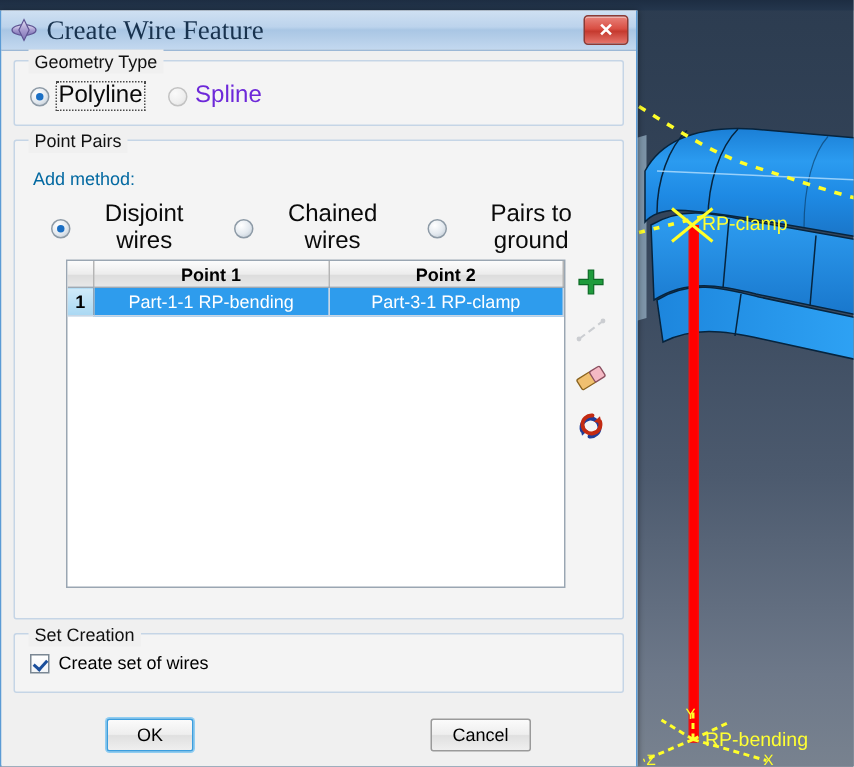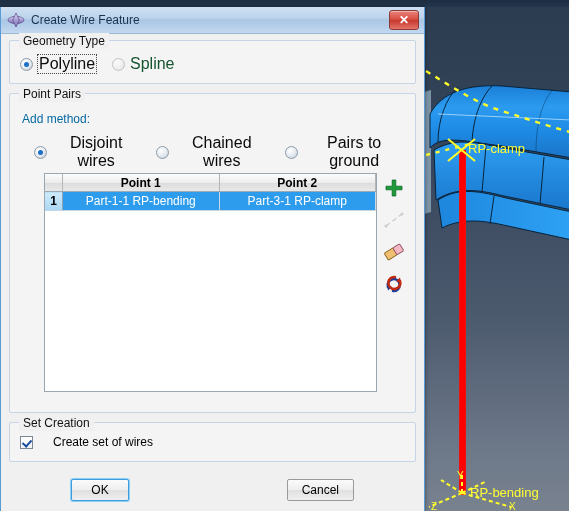--- a/index.html
+++ b/index.html
@@ -63,21 +63,21 @@
   .titlebar{
     position:relative;height:26px;
     background:linear-gradient(to bottom,#cfe0f2 0%,#bcd3ec 42%,#a9c6e4 50%,#c3d8ef 100%);
     border-bottom:1px solid #9cb8d6;
     display:flex;align-items:center;
   }
   .title-icon{
     width:18px;height:18px;margin-left:6px;margin-right:6px;flex:0 0 auto;
   }
   .title-text{
-    font-size:12px;color:#18324e;font-family:Liberation Sans, sans-serif;
+    font-size:18px;color:#18324e;font-family:Liberation Serif, serif;
   }
   .close-btn{
     position:absolute;right:5px;top:3px;width:28px;height:18px;
     border:1px solid #8a3b35;border-radius:3px;
     background:linear-gradient(to bottom,#e8837b 0%,#d94f44 45%,#c53a2f 55%,#e6756c 100%);
     display:flex;align-items:center;justify-content:center;
     color:#fff;font-size:12px;font-weight:bold;
     font-family:"Liberation Sans",sans-serif;
     box-shadow:inset 0 1px 0 rgba(255,255,255,.4);
     cursor:pointer;
@@ -110,21 +110,21 @@
   }
   .rdot.on::after{
     content:"";position:absolute;left:3px;top:3px;width:5px;height:5px;
     border-radius:50%;background:#1b6fc4;
   }
   .rdot.dis{
     background:radial-gradient(circle at 35% 30%,#fafafa 0%,#eeeeee 60%,#dcdcdc 100%);
     border-color:#c2c2c2;
   }
   .rlabel{font-size:16px;color:#0a0a0a;text-align:center;}
-  .rlabel.dis{color:#14532d;}
+  .rlabel.dis{color:#6d28d9;}
   .rlabel.focus{outline:1px dotted #4a4a4a;padding:0 1px;}
 
   .sub-label{font-size:12px;color:#0369a1;margin:4px 0 8px 2px;}
   .indent{margin-left:14px;}
 
   
   .table-area{display:flex;gap:6px;margin-top:3px;margin-left:24px;}
   .tablewrap{
     flex:1 1 auto;height:219px;
     border:1px solid #9aa6b2;background:#ffffff;
@@ -149,21 +149,21 @@
     border-right:1px solid #8fa4b6;color:#000;
   }
   tr.selected td.cell{background:#2e9ced;color:#ffffff;}
 
   
   .tools{width:28px;display:flex;flex-direction:column;align-items:center;gap:10px;padding-top:4px;}
   .tool{width:22px;height:22px;display:flex;align-items:center;justify-content:center;cursor:pointer;}
   .tool.dis{opacity:.45;cursor:default;}
 
   
-  .cbrow{display:flex;align-items:center;gap:20px;cursor:pointer;text-align:center;}
+  .cbrow{display:flex;align-items:center;gap:6px;cursor:pointer;text-align:center;}
   .cbox{
     width:13px;height:13px;border:1px solid #7b8894;box-sizing:border-box;
     background:linear-gradient(to bottom,#ffffff 0%,#f2f5f8 100%);
     position:relative;flex:0 0 auto;
   }
   .cbox.on::after{
     content:"";position:absolute;left:3px;top:1px;width:4px;height:7px;
     border:solid #1b4f9c;border-width:0 2px 2px 0;transform:rotate(42deg);
   }
 

